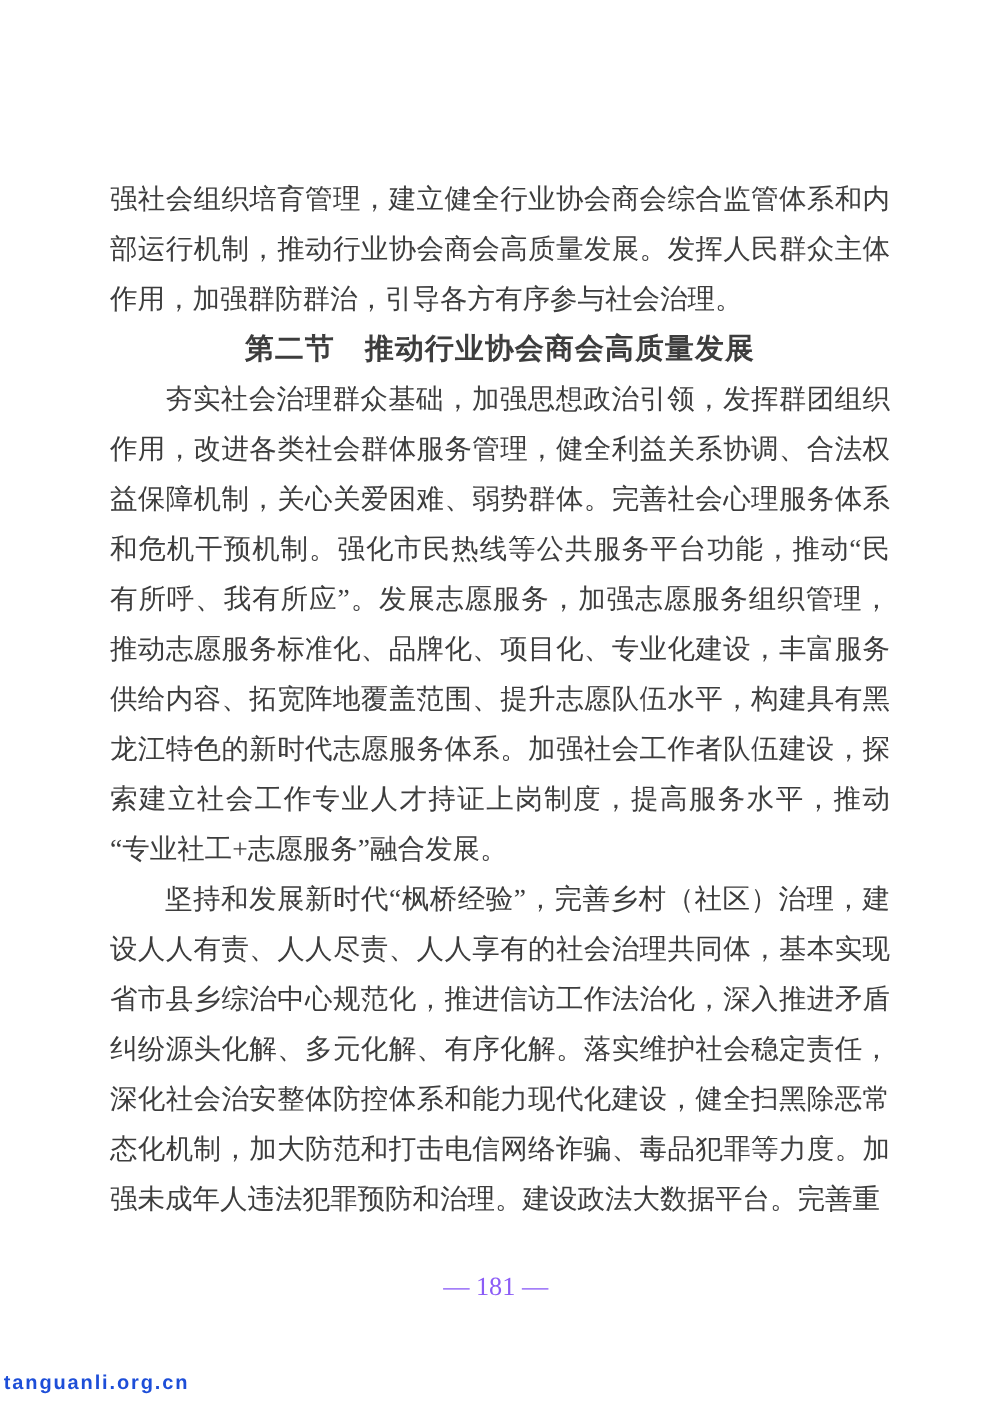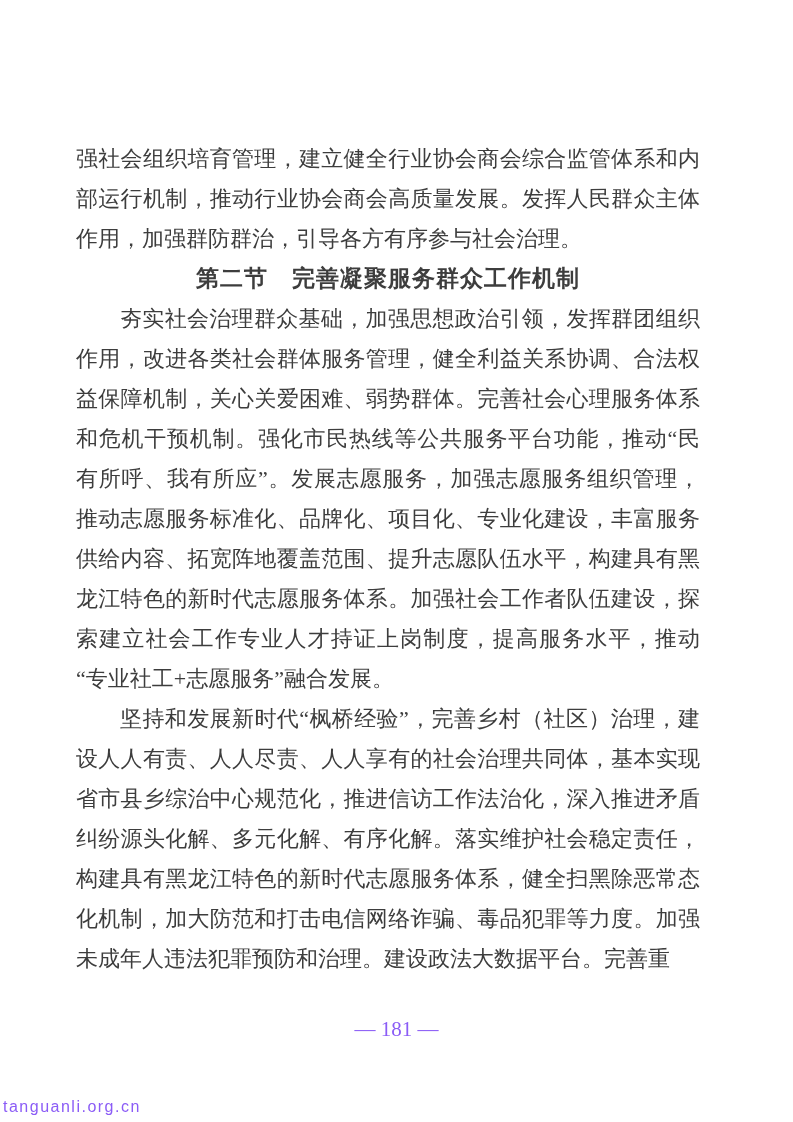--- a/index.html
+++ b/index.html
@@ -12,21 +12,21 @@
     width: 793px;
     height: 1122px;
     background: #ffffff;
     overflow: hidden;
     font-family: "Liberation Serif", "DejaVu Serif", serif;
     color: #3d3d3d;
   }
   .content {
     position: absolute;
     top: 139px;
-    left: 76px;
+    left: 88px;
     width: 624px;
   }
   .para {
     margin: 0;
     font-size: 22px;
     line-height: 40px;
     text-align: justify;
     text-indent: 2em;
     word-break: break-all;
   }
@@ -49,36 +49,36 @@
     text-align: center;
     font-size: 21px;
     line-height: 34px;
     color: #8b5cf6;
   }
   .watermark {
     position: absolute;
     left: 3px;
     top: 1098px;
     font-family: "Liberation Sans", "DejaVu Sans", sans-serif;
-    font-weight: normal;
+    font-weight: bold;
     font-size: 16px;
     letter-spacing: 1.5px;
-    color: #8b5cf6;
+    color: #1d4ed8;
     white-space: nowrap;
   }
 </style>
 </head>
 <body>
 
 <div class="page">
   <main class="content">
     <p class="para no-indent">强社会组织培育管理，建立健全行业协会商会综合监管体系和内部运行机制，推动行业协会商会高质量发展。发挥人民群众主体作用，加强群防群治，引导各方有序参与社会治理。</p>
-    <h2 class="heading">第二节　完善凝聚服务群众工作机制</h2>
+    <h2 class="heading">第二节　推动行业协会商会高质量发展</h2>
     <p class="para">夯实社会治理群众基础，加强思想政治引领，发挥群团组织作用，改进各类社会群体服务管理，健全利益关系协调、合法权益保障机制，关心关爱困难、弱势群体。完善社会心理服务体系和危机干预机制。强化市民热线等公共服务平台功能，推动“民有所呼、我有所应”。发展志愿服务，加强志愿服务组织管理，推动志愿服务标准化、品牌化、项目化、专业化建设，丰富服务供给内容、拓宽阵地覆盖范围、提升志愿队伍水平，构建具有黑龙江特色的新时代志愿服务体系。加强社会工作者队伍建设，探索建立社会工作专业人才持证上岗制度，提高服务水平，推动“专业社工+志愿服务”融合发展。</p>
-    <p class="para">坚持和发展新时代“枫桥经验”，完善乡村（社区）治理，建设人人有责、人人尽责、人人享有的社会治理共同体，基本实现省市县乡综治中心规范化，推进信访工作法治化，深入推进矛盾纠纷源头化解、多元化解、有序化解。落实维护社会稳定责任，构建具有黑龙江特色的新时代志愿服务体系，健全扫黑除恶常态化机制，加大防范和打击电信网络诈骗、毒品犯罪等力度。加强未成年人违法犯罪预防和治理。建设政法大数据平台。完善重</p>
+    <p class="para">坚持和发展新时代“枫桥经验”，完善乡村（社区）治理，建设人人有责、人人尽责、人人享有的社会治理共同体，基本实现省市县乡综治中心规范化，推进信访工作法治化，深入推进矛盾纠纷源头化解、多元化解、有序化解。落实维护社会稳定责任，深化社会治安整体防控体系和能力现代化建设，健全扫黑除恶常态化机制，加大防范和打击电信网络诈骗、毒品犯罪等力度。加强未成年人违法犯罪预防和治理。建设政法大数据平台。完善重</p>
   </main>
 
   <div class="footer">
     <span>— 181 —</span>
   </div>
 
   <div class="watermark">tanguanli.org.cn</div>
 </div>
 
 </body></html>

